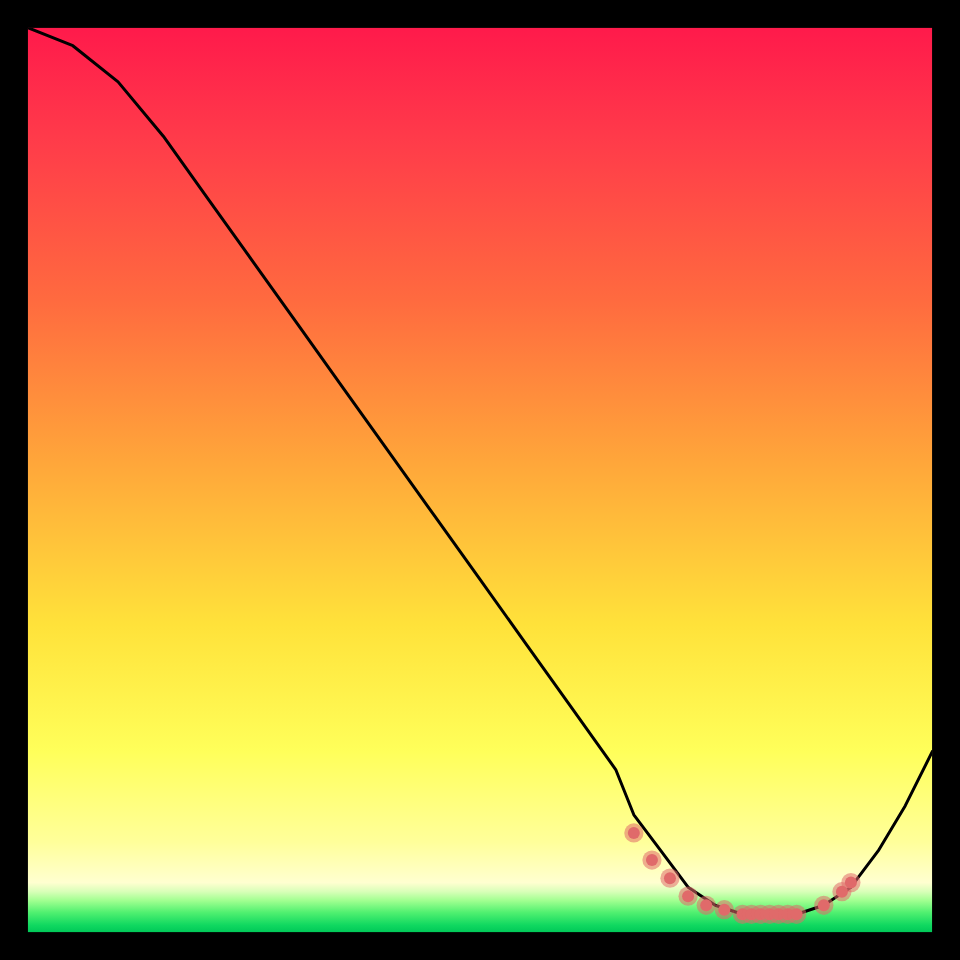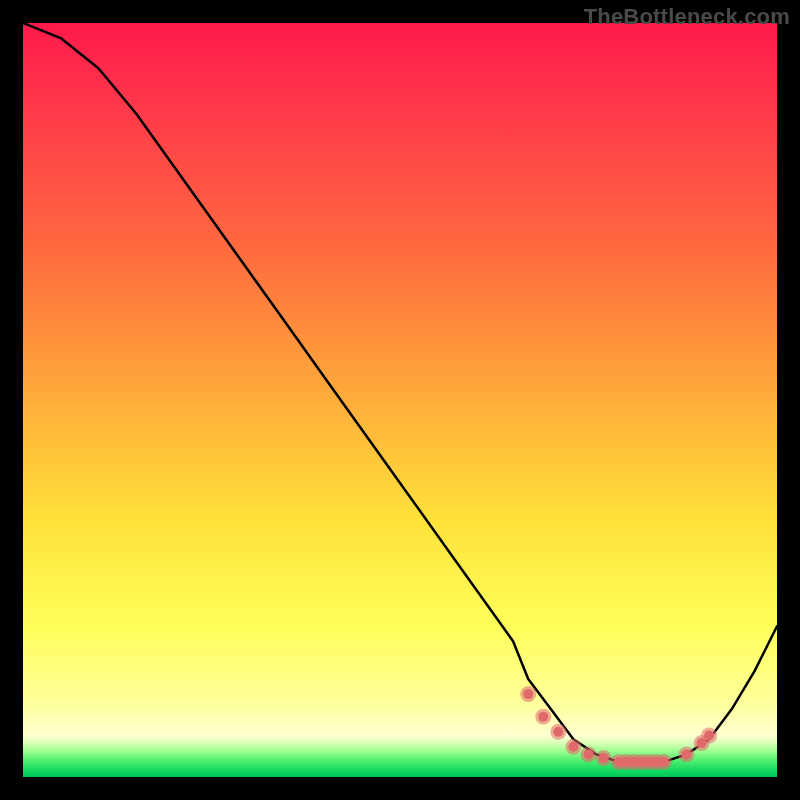--- a/index.html
+++ b/index.html
@@ -49,21 +49,20 @@
     fill: #e06a6a;
     opacity: 0.55;
   }
   .marker-core {
     fill: #e06a6a;
   }
 </style>
 </head>
 <body>
 <div class="frame">
-  <div class="watermark">TheBottleneck.com</div>
 
   <div class="plot-area">
     <svg id="chart-svg" width="754" height="754" viewBox="0 0 754 754" preserveAspectRatio="none">
       <defs>
 
         <linearGradient id="bg-grad" x1="0" y1="0" x2="0" y2="1">
           <stop offset="0.00" stop-color="#ff1a4b"></stop>
           <stop offset="0.12" stop-color="#ff3a4a"></stop>
           <stop offset="0.30" stop-color="#ff6a3f"></stop>
           <stop offset="0.48" stop-color="#ffa63a"></stop>

